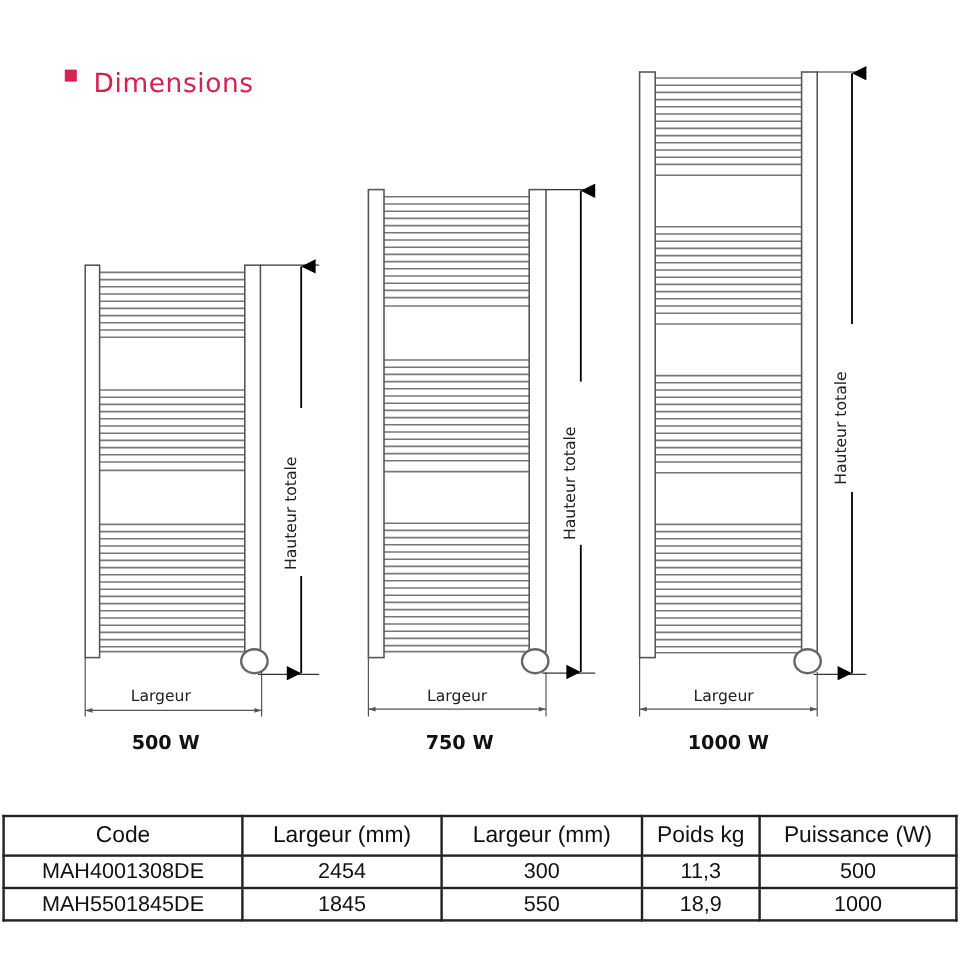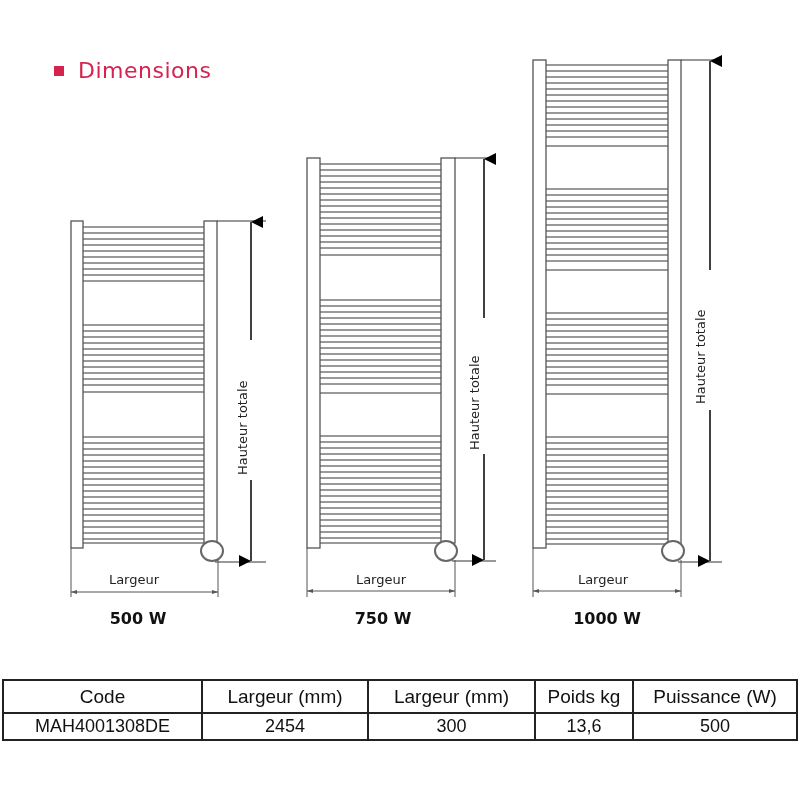--- a/index.html
+++ b/index.html
@@ -1,17 +1,17 @@
 <!DOCTYPE html>
 <html><head>
   <meta charset="utf-8">
   <style>
     html, body { margin: 0; padding: 0; background: #ffffff; }
     body { width: 800px; height: 800px; position: relative; overflow: hidden; font-family: "DejaVu Sans", sans-serif; }
-    .title { position: absolute; left: 54px; top: 58px; color: #d6224e; font-size: 22px; letter-spacing: 0.5px; display: flex; align-items: center; }
+    .title { position: absolute; left: 54px; top: 58px; color: #d6224e; font-size: 22px; letter-spacing: 0.5px; display: flex; align-items: flex-start; }
     .title .bullet { width: 10px; height: 10px; background: #d6224e; margin-right: 14px; display: inline-block; }
     svg.diagram { position: absolute; left: 0; top: 0; }
     .dim-label { font-family: "DejaVu Sans", sans-serif; font-size: 13px; fill: #222; }
     .watt-label { font-family: "DejaVu Sans", sans-serif; font-size: 16px; font-weight: bold; fill: #111; }
     .spec-table { position: absolute; left: 2px; top: 679px; border-collapse: collapse; font-family: "Liberation Sans", sans-serif; color: #111; }
     .spec-table th, .spec-table td { border: 2px solid #222; text-align: center; padding: 0; }
     .spec-table th { font-weight: normal; font-size: 19px; height: 31px; }
     .spec-table td { font-size: 18px; height: 25px; }
   </style>
 </head>
@@ -255,17 +255,24 @@
       <th>Largeur (mm)</th>
       <th>Poids kg</th>
       <th>Puissance (W)</th>
     </tr>
   </thead>
   <tbody>
     <tr>
       <td>MAH4001308DE</td>
       <td>2454</td>
       <td>300</td>
-      <td>13,6</td>
+      <td>11,3</td>
       <td>500</td>
+    </tr>
+    <tr>
+      <td>MAH5501845DE</td>
+      <td>1845</td>
+      <td>550</td>
+      <td>18,9</td>
+      <td>1000</td>
     </tr>
   </tbody>
 </table>
 
 </body></html>

